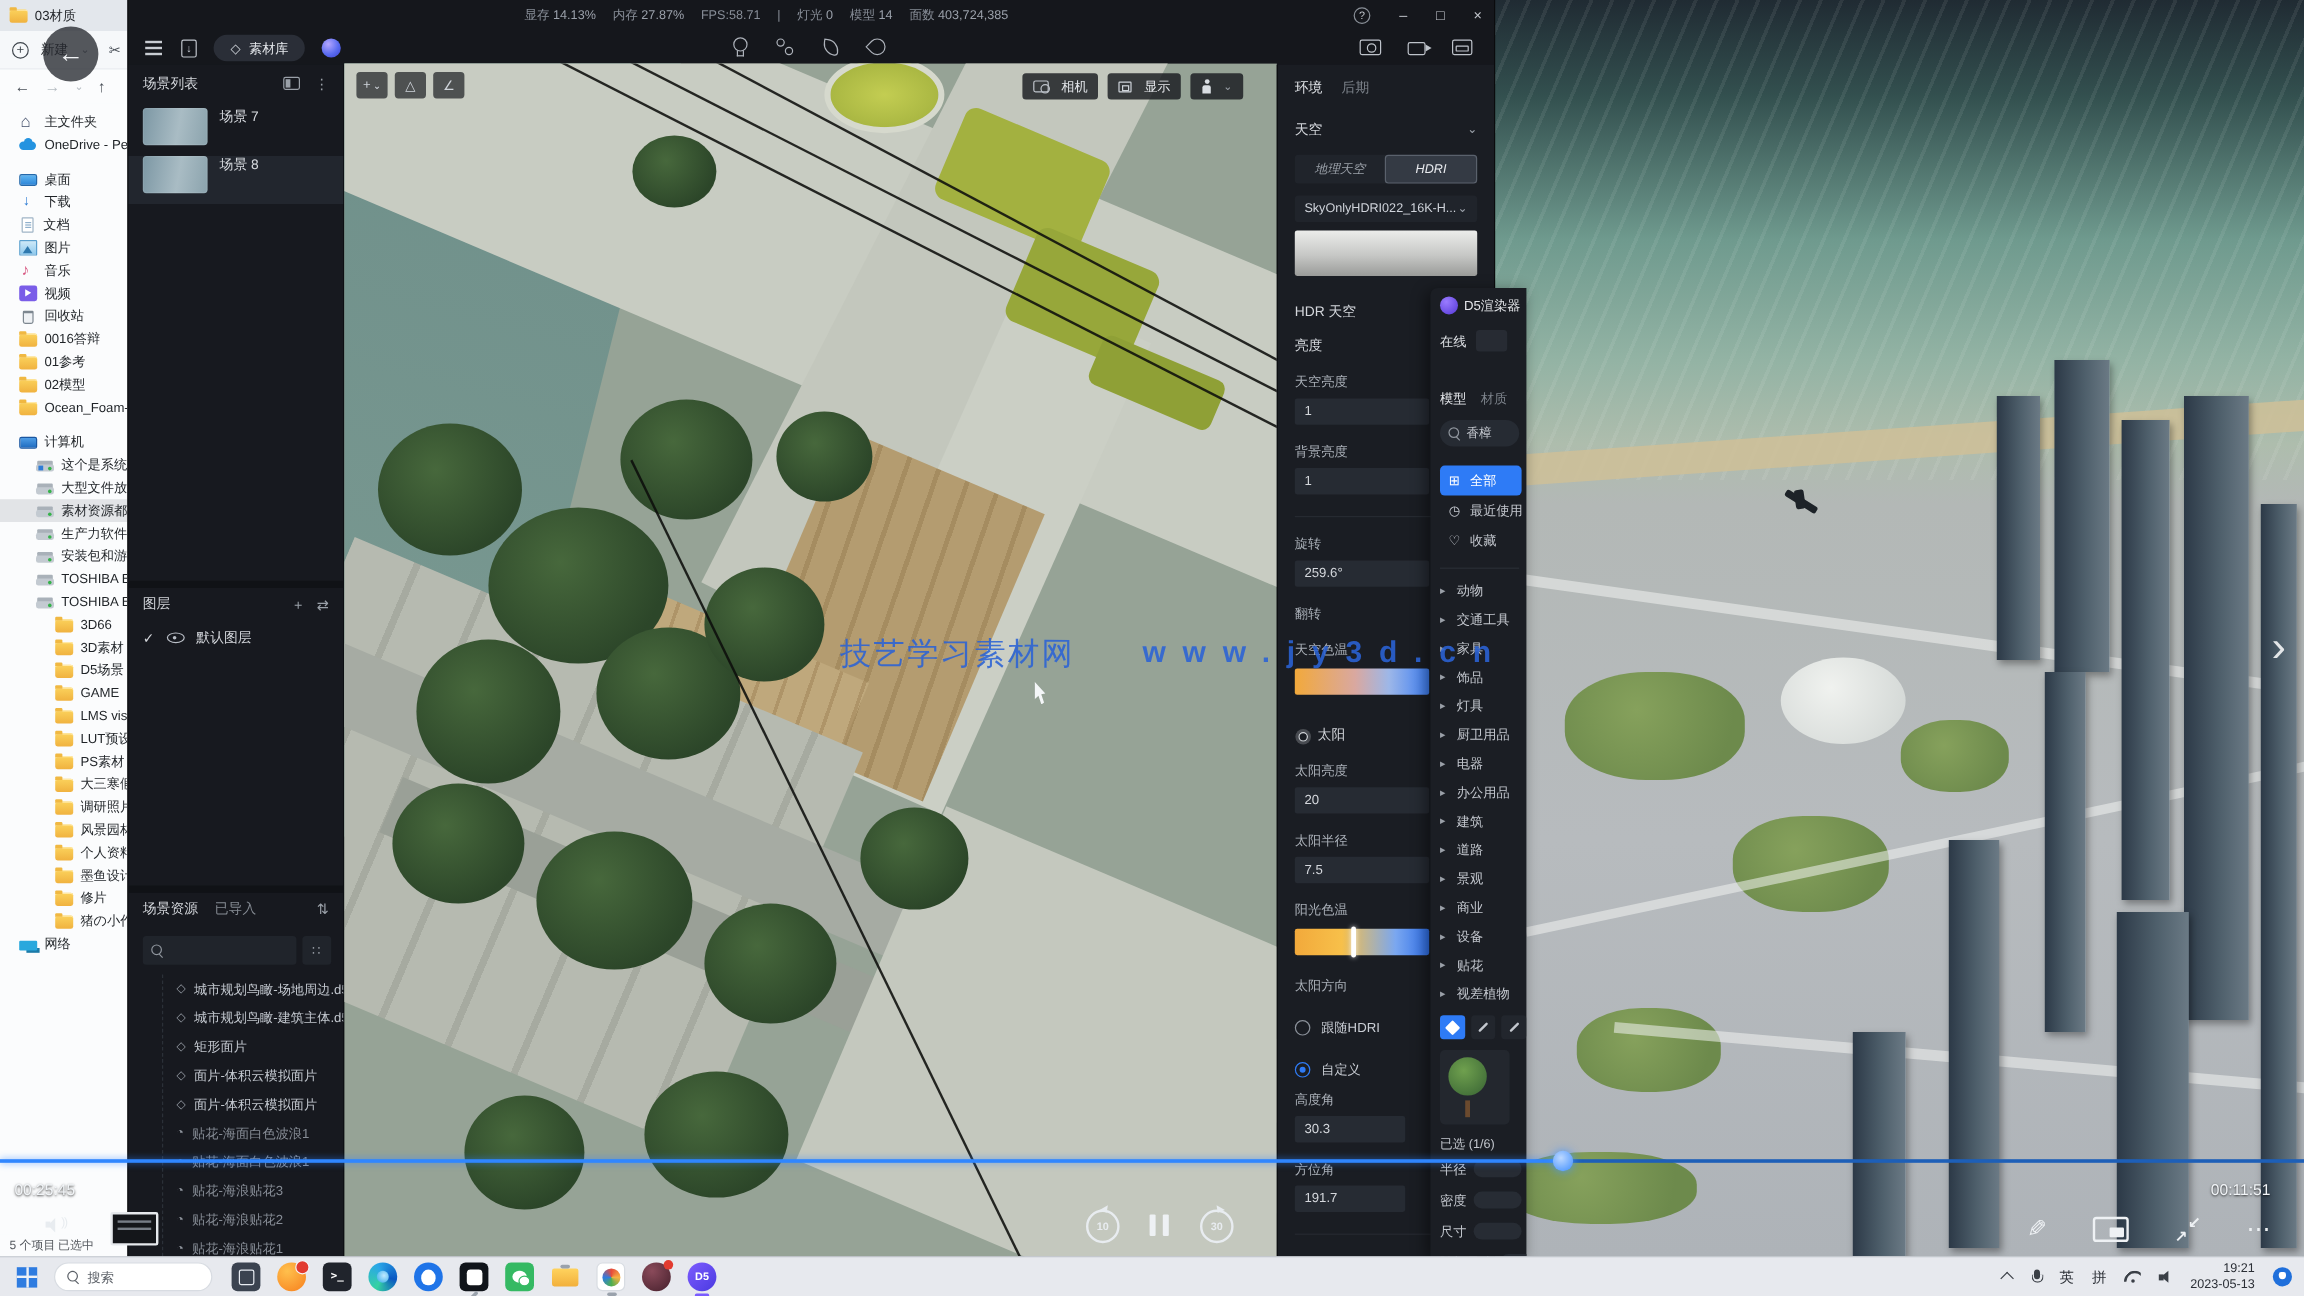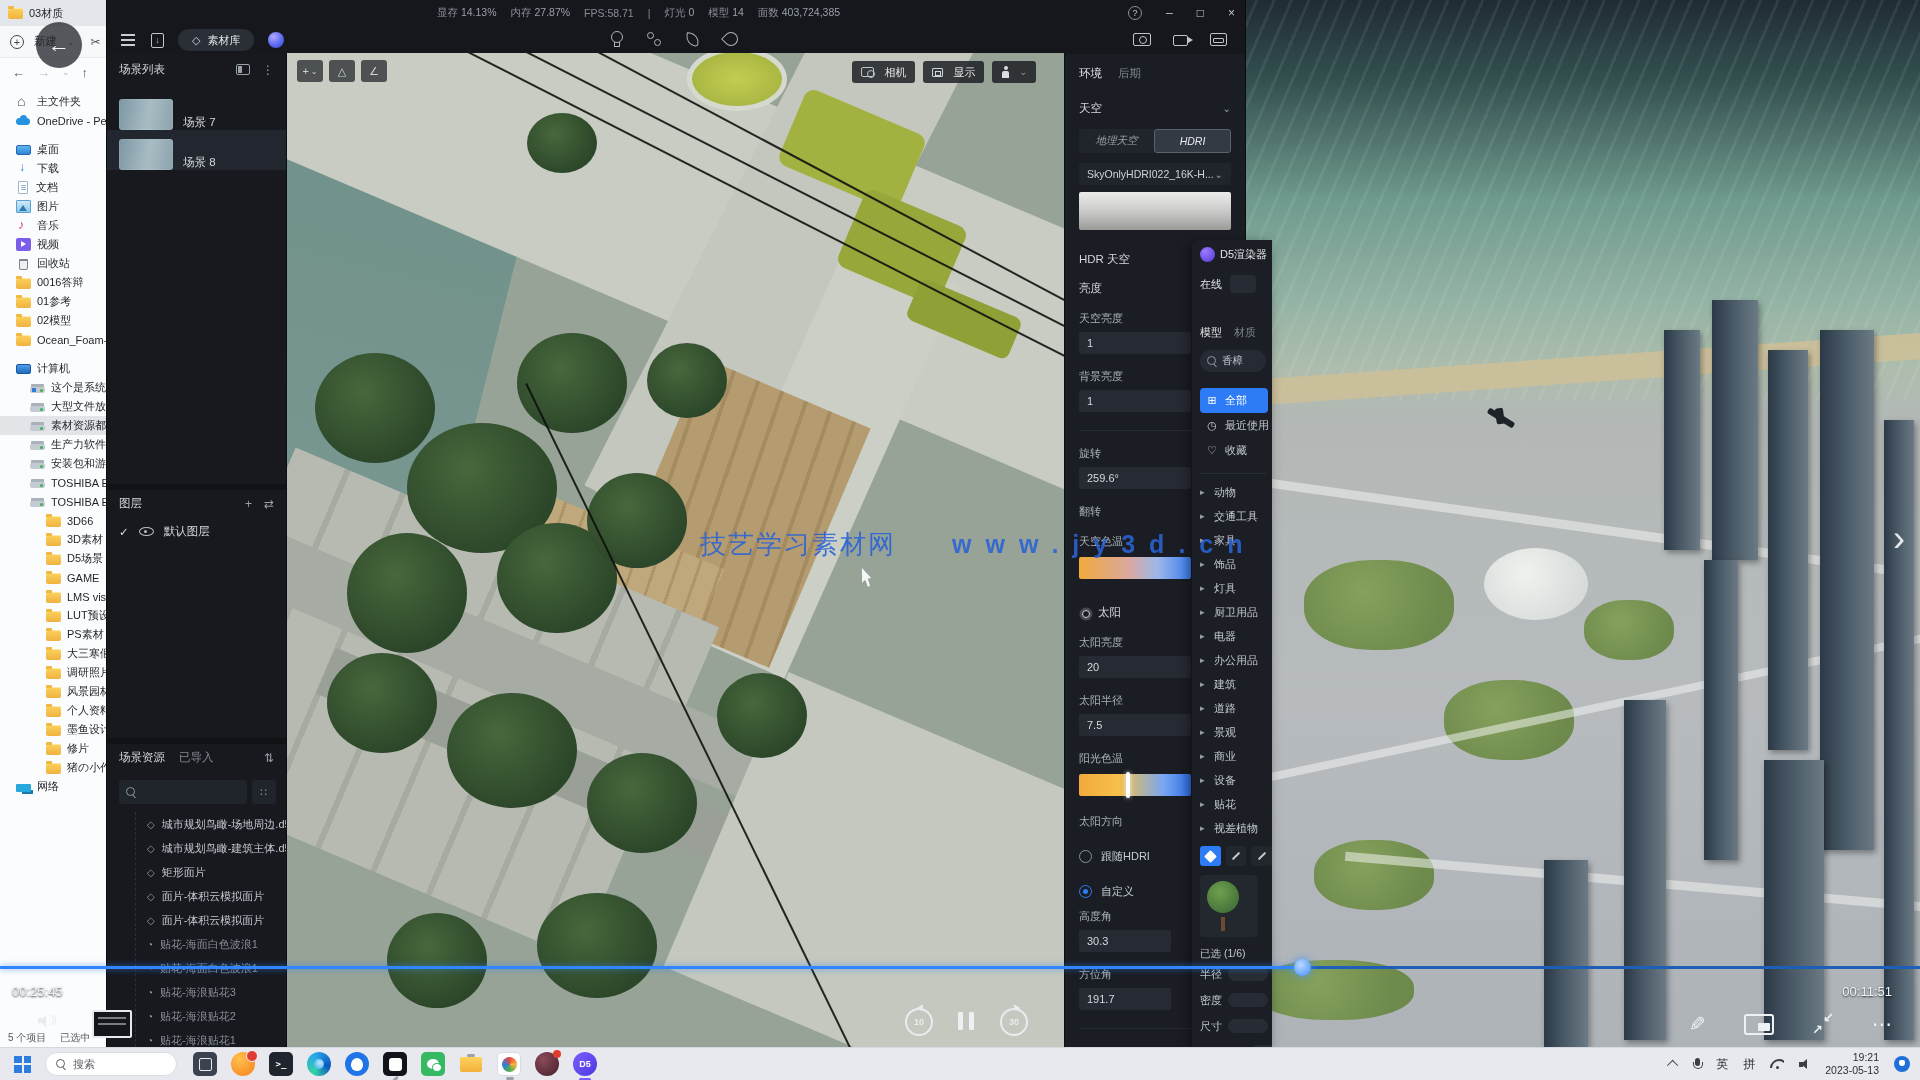--- a/index.html
+++ b/index.html
@@ -31,21 +31,21 @@
   .x-cut{color:#4a5058;font-size:12px;margin-left:6px;}
   .x-nav{height:28px;display:flex;align-items:center;gap:12px;padding:0 12px;font-size:13px;color:#4a5058;background:#fbfcfd;white-space:nowrap;}
   .x-nav .dis{color:#b6bcc2;}
   .x-side{padding:6px 0 0 0;}
   .xitem{display:flex;align-items:center;gap:6px;height:19px;padding-left:16px;font-size:11px;color:#1f2327;white-space:nowrap;overflow:hidden;cursor:default;}
   .xitem.selected{background:#e2e4e7;}
   .x-drives .xitem{padding-left:30px;}
   .x-folders .xitem{padding-left:46px;}
   .x-computer{padding-left:16px;}
   .x-gap{height:10px;}
-  .x-status{position:absolute;left:0;bottom:0;width:107px;height:18px;display:flex;gap:14px;align-items:center;padding-left:8px;font-size:10px;color:#55595f;background:#fbfcfd;white-space:nowrap;}
+  .x-status{position:absolute;left:0;bottom:0;width:107px;height:18px;display:flex;gap:2px;align-items:center;padding-left:8px;font-size:10px;color:#55595f;background:#fbfcfd;white-space:nowrap;}
   
   .eic{position:relative;width:15px;height:13px;flex:none;display:inline-block;}
   .ic-home::before{content:"⌂";position:absolute;left:1px;top:-2px;font-size:14px;color:#44506b;}
   .ic-cloud{background:none;}
   .ic-cloud::before{content:"";position:absolute;left:0;top:4px;width:14px;height:7px;background:#2493e0;border-radius:5px;}
   .ic-cloud::after{content:"";position:absolute;left:4px;top:1px;width:7px;height:7px;background:#2493e0;border-radius:50%;}
   .ic-desktop{background:linear-gradient(#5fb6f2,#2e86d8);border:1px solid #2468aa;border-radius:2px;height:10px;margin-top:1px;}
   .ic-download::before{content:"↓";position:absolute;left:3px;top:-2px;font-weight:bold;font-size:12px;color:#2d7cd4;}
   .ic-document{width:10px;height:13px;margin:0 2px;background:#fff;border:1px solid #9fb4c6;border-radius:1px;}
   .ic-document::before{content:"";position:absolute;left:2px;top:3px;width:5px;height:1px;background:#8fb0cc;box-shadow:0 2px 0 #8fb0cc,0 4px 0 #8fb0cc;}
@@ -96,21 +96,21 @@
   .i-vid::after{content:"";position:absolute;right:-6px;top:1px;border-left:5px solid #bfc4cb;border-top:3px solid transparent;border-bottom:3px solid transparent;}
   .i-queue{position:relative;width:17px;height:13px;border:1.4px solid #bfc4cb;border-radius:2px;margin-top:3px;}
   .i-queue::before{content:"";position:absolute;left:2px;bottom:2px;width:9px;height:3px;border:1.2px solid #bfc4cb;border-radius:1px;}
 
   
   .lp{position:absolute;left:0;top:54px;width:180px;height:993px;background:#17191f;border-right:1px solid #0c0e11;}
   .lp-row{position:absolute;left:0;width:100%;display:flex;align-items:center;padding:0 12px;color:#d4d7dc;font-size:11.5px;}
   .lp-ico{margin-left:auto;display:flex;gap:12px;color:#9aa0a8;font-size:12px;align-items:center;}
   .panelico{width:14px;height:11px;border:1.2px solid #9aa0a8;border-radius:2px;position:relative;}
   .panelico::before{content:"";position:absolute;left:1px;top:1px;bottom:1px;width:4px;background:#9aa0a8;}
-  .scene-item{position:absolute;left:0;width:100%;height:40px;display:flex;align-items:flex-end;gap:10px;padding:0 12px;color:#d5d8dd;font-size:11.5px;}
+  .scene-item{position:absolute;left:0;width:100%;height:40px;display:flex;align-items:flex-start;gap:10px;padding:0 12px;color:#d5d8dd;font-size:11.5px;}
   .scene-item.current{background:#22262e;}
   .thumb{width:54px;height:31px;border-radius:3px;background:linear-gradient(100deg,#7c97a4,#a9bcc4 55%,#8ba3ad);box-shadow:inset 0 0 0 1px rgba(255,255,255,.08);flex:none;}
   .lp-div{position:absolute;left:0;width:100%;height:6px;background:#101216;}
   .eye{position:relative;width:15px;height:9px;border:1.2px solid #b9bec6;border-radius:50%;}
   .eye::before{content:"";position:absolute;left:4.5px;top:2px;width:3px;height:3px;border-radius:50%;background:#b9bec6;}
   .tab-dim{color:#858b93;}
   .searchbox{position:absolute;left:12px;width:128px;height:24px;background:#20242b;border-radius:3px;display:flex;align-items:center;padding:0 7px;gap:6px;color:#8f959d;}
   .mag{position:relative;width:10px;height:10px;flex:none;}
   .mag::before{content:"";position:absolute;left:0;top:0;width:7px;height:7px;border:1.3px solid #8f959d;border-radius:50%;}
   .mag::after{content:"";position:absolute;right:0;bottom:0;width:4px;height:1.3px;background:#8f959d;transform:rotate(45deg);}

